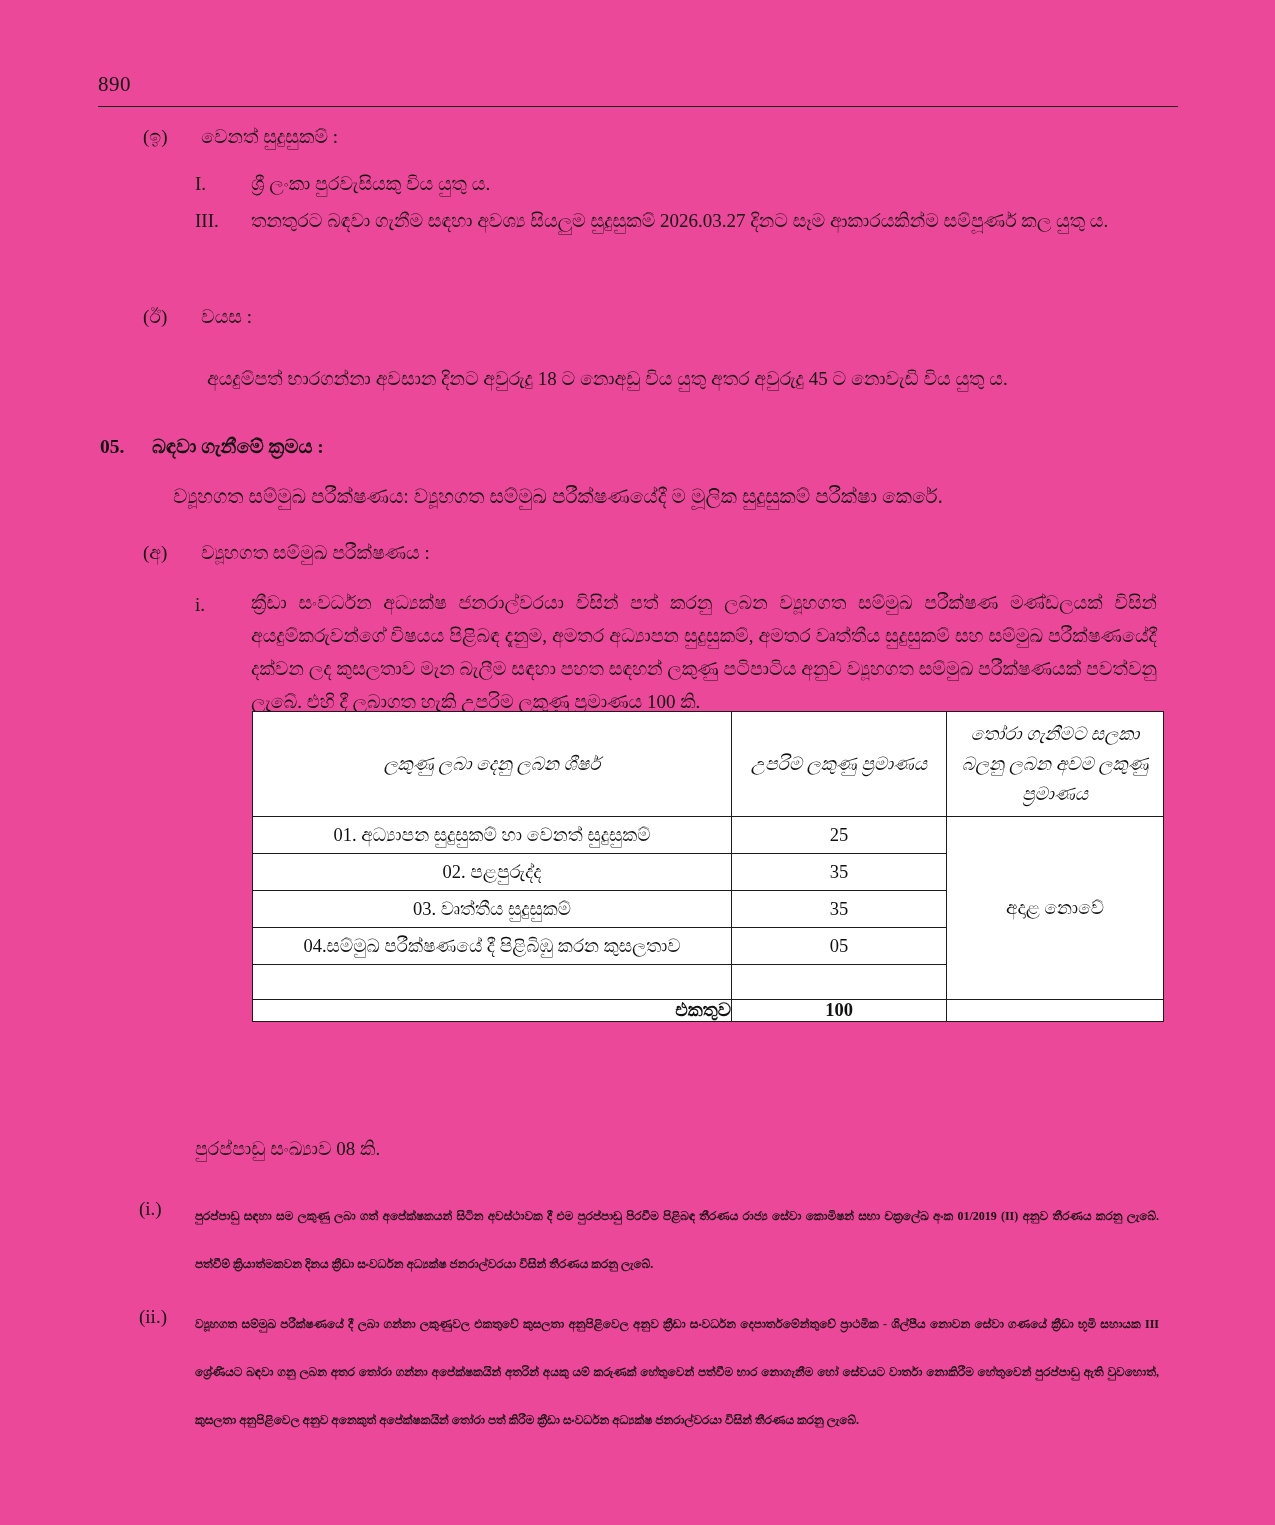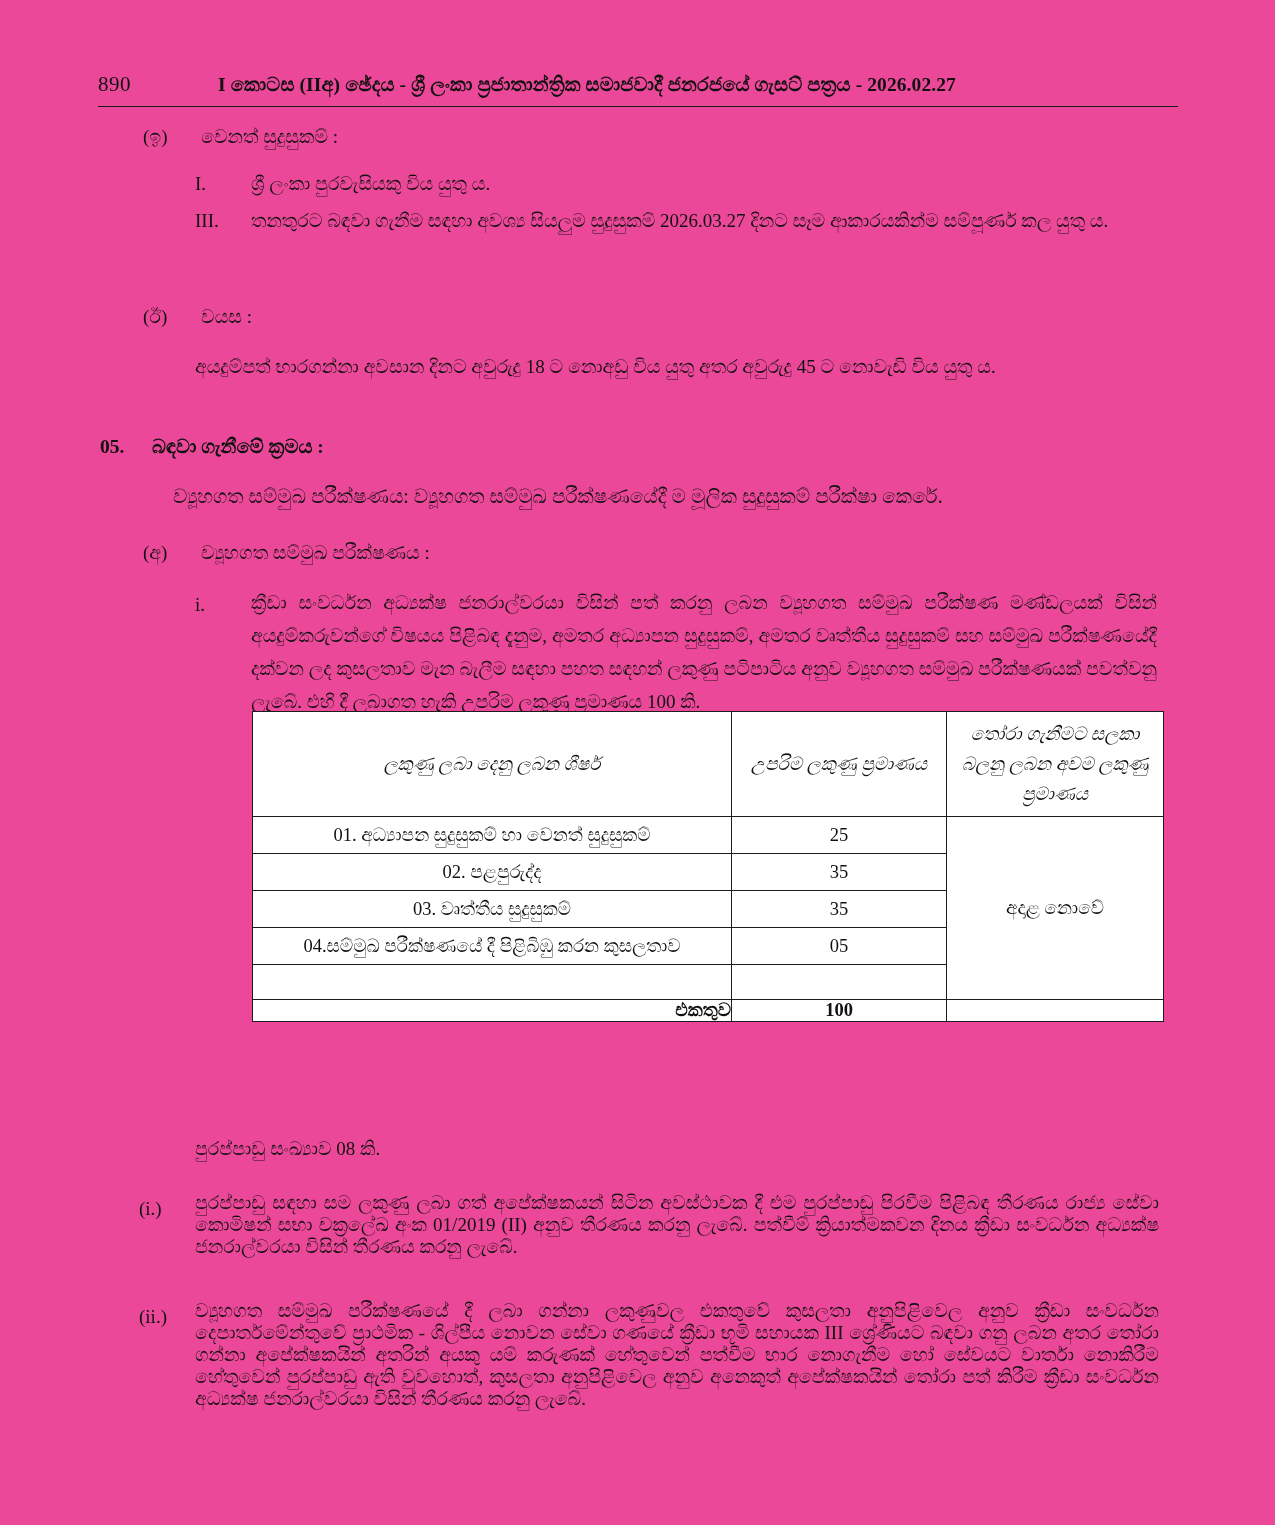--- a/index.html
+++ b/index.html
@@ -90,21 +90,21 @@
     line-height: 37px;
     text-align: justify;
   }
 
   
   #blk-age-head { top: 298px; left: 143px; width: 900px; }
   #blk-age-head .mk { width: 58px; }
 
   #blk-age-body { top: 347px; left: 195px; width: 955px; }
   #blk-age-body p {
-    margin: 0;
+    margin: 12px;
     font-size: 19px;
     line-height: 39px;
     text-align: justify;
     text-align-last: left;
   }
 
   
   #blk-sec05 { top: 428px; left: 100px; width: 900px; }
   #blk-sec05 .num {
     flex: 0 0 52px;
@@ -205,34 +205,34 @@
     display: flex;
     align-items: flex-start;
   }
   .numbered .lbl {
     flex: 0 0 56px;
     font-size: 19px;
     line-height: 34px;
   }
   .numbered .body {
     flex: 1 1 auto;
-    font-size: 19px;
-    line-height: 22px;
+    font-size: 12px;
+    line-height: 48px;
     text-align: justify;
+    font-weight: bold;
   }
   .numbered .body p { margin: 0; }
 </style>
 </head>
 <body>
 
 <div class="page">
 
   <div class="page-header">
     <div class="folio">890</div>
-    <div class="header-title sin">I කොටස (IIඅ) ඡේදය - ශ්‍රී ලංකා ප්‍රජාතාන්ත්‍රික සමාජවාදී ජනරජයේ ගැසට් පත්‍රය - 2026.02.27</div>
   </div>
   <div class="header-rule"></div>
 
   <div class="blk sin" id="blk-other-qual">
     <div class="marker-row">
       <span class="mk">(ඉ)</span>
       <span>වෙනත් සුදුසුකම් :</span>
     </div>
   </div>
 

